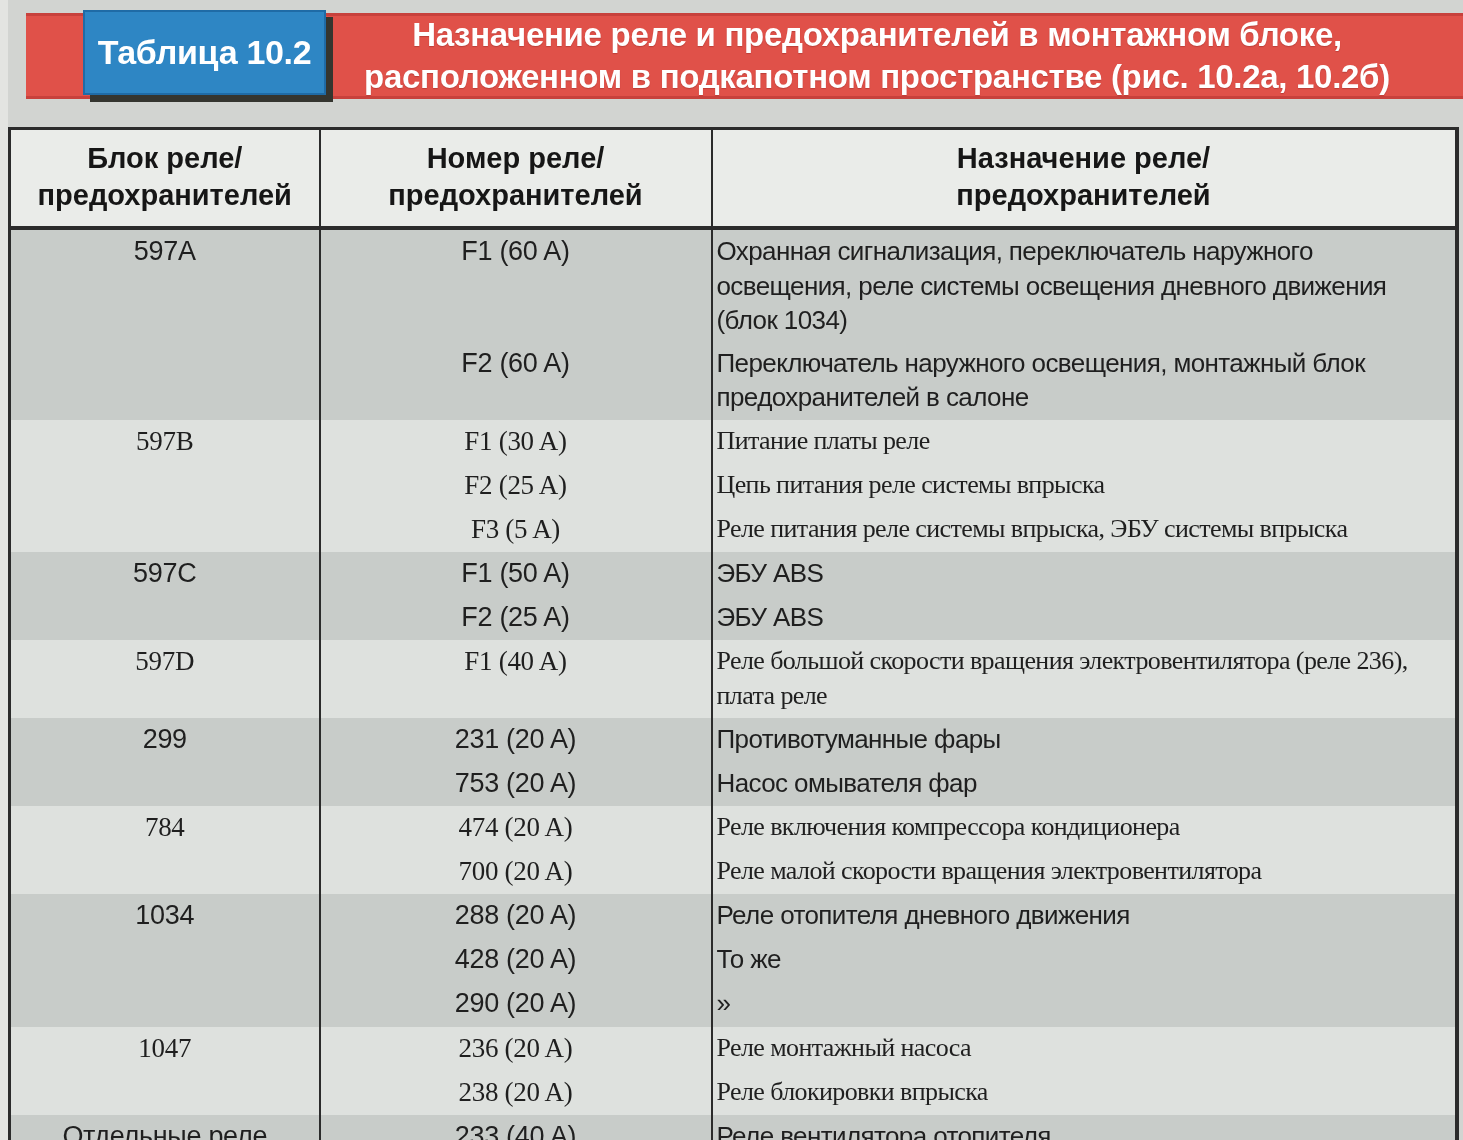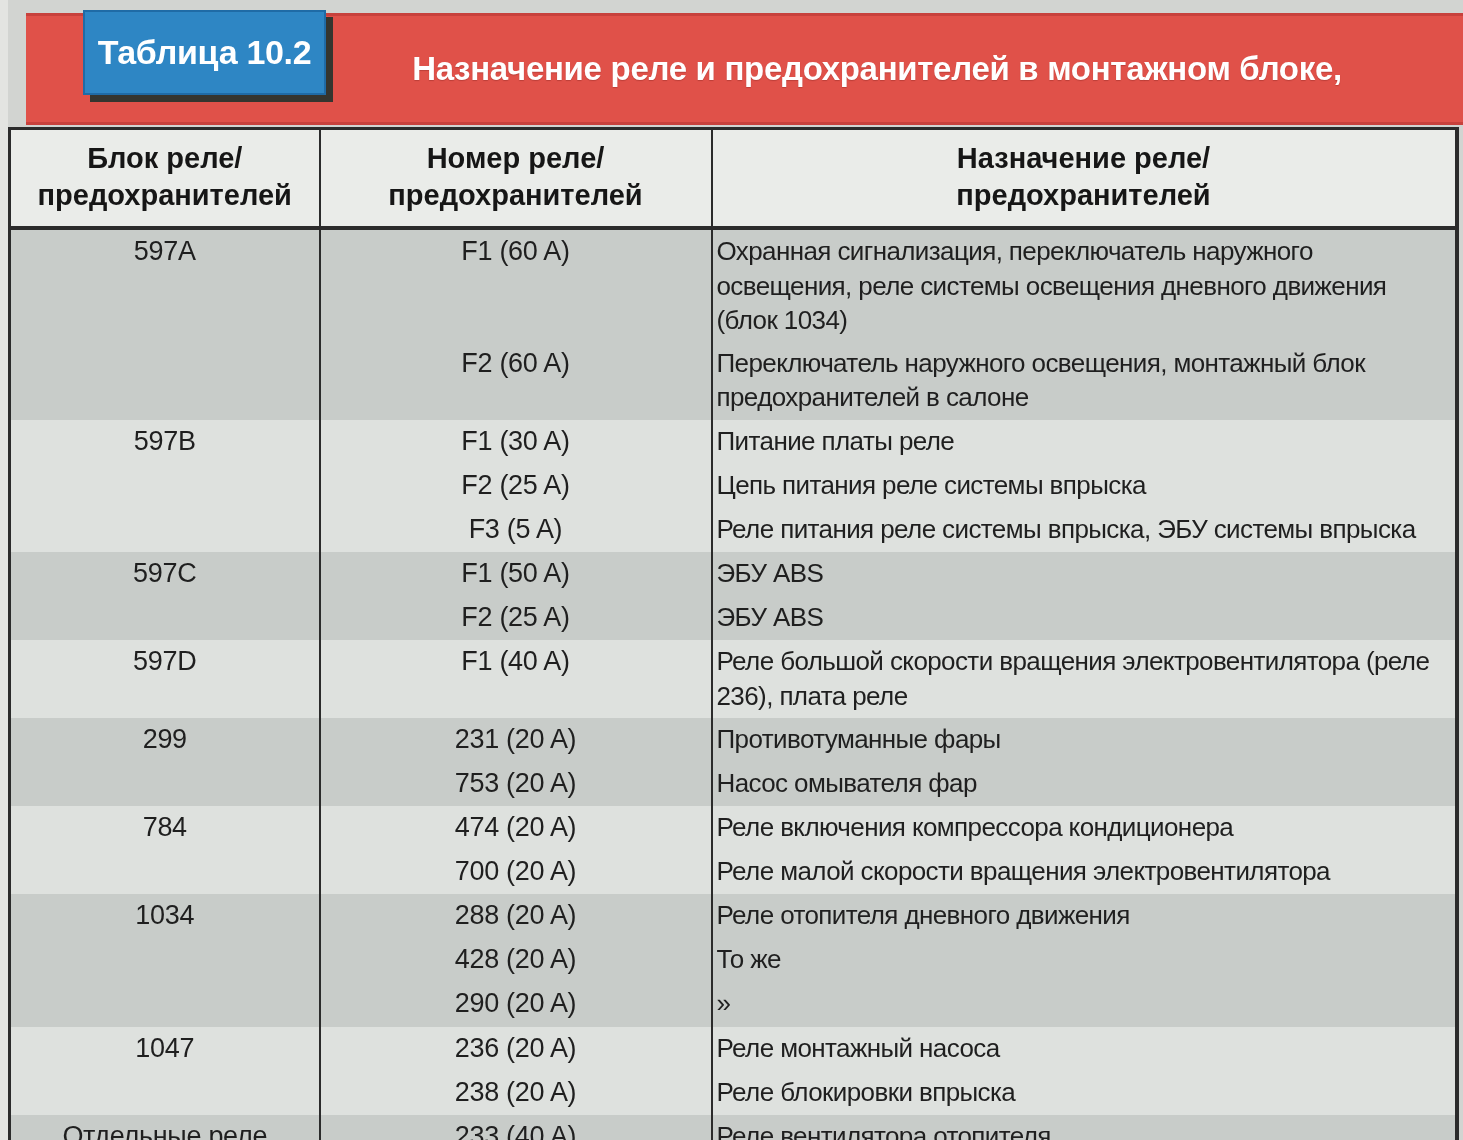--- a/index.html
+++ b/index.html
@@ -28,21 +28,21 @@
   }
   
   .page-margin{
     position:absolute;left:0;top:0;width:8px;height:100%;
     background:#e3e4e1;
   }
   
   .red-band{
     position:absolute;
     left:26px;top:13px;right:0;
-    height:112px;
+    height:86px;
     background:var(--red);
     border-top:3px solid var(--red-edge);
     border-bottom:3px solid var(--red-edge);
     box-sizing:border-box;
     display:flex;
     flex-direction:column;
     justify-content:center;
     padding-left:275px;
     padding-right:10px;
   }
@@ -112,30 +112,31 @@
   }
   tbody td.col-block{border-left:none;}
   tbody td.col-desc{
     text-align:left;
     font-size:26px;
     line-height:1.32;
     letter-spacing:-.6px;
     padding-right:8px;
   }
   tr.dark td{background:var(--shade-dark);margin-top:33px;}
-  tr.light td{background:var(--shade-light);}
+  tr.light td{background:var(--shade-light);font-family:Liberation Serif, serif;}
 </style>
 </head>
 <body>
 
 <div class="page">
   <div class="page-margin"></div>
 
   <div class="red-band">
     <div class="title-line">Назначение реле и предохранителей в монтажном блоке,</div>
+    <div class="title-line">расположенном в подкапотном пространстве (рис. 10.2а, 10.2б)</div>
   </div>
   <div class="blue-label">Таблица 10.2</div>
 
   <table class="fuse-table">
     <colgroup>
       <col class="c-block">
         <col class="c-fuse">
         <col class="c-desc">
     </colgroup>
     <thead>

